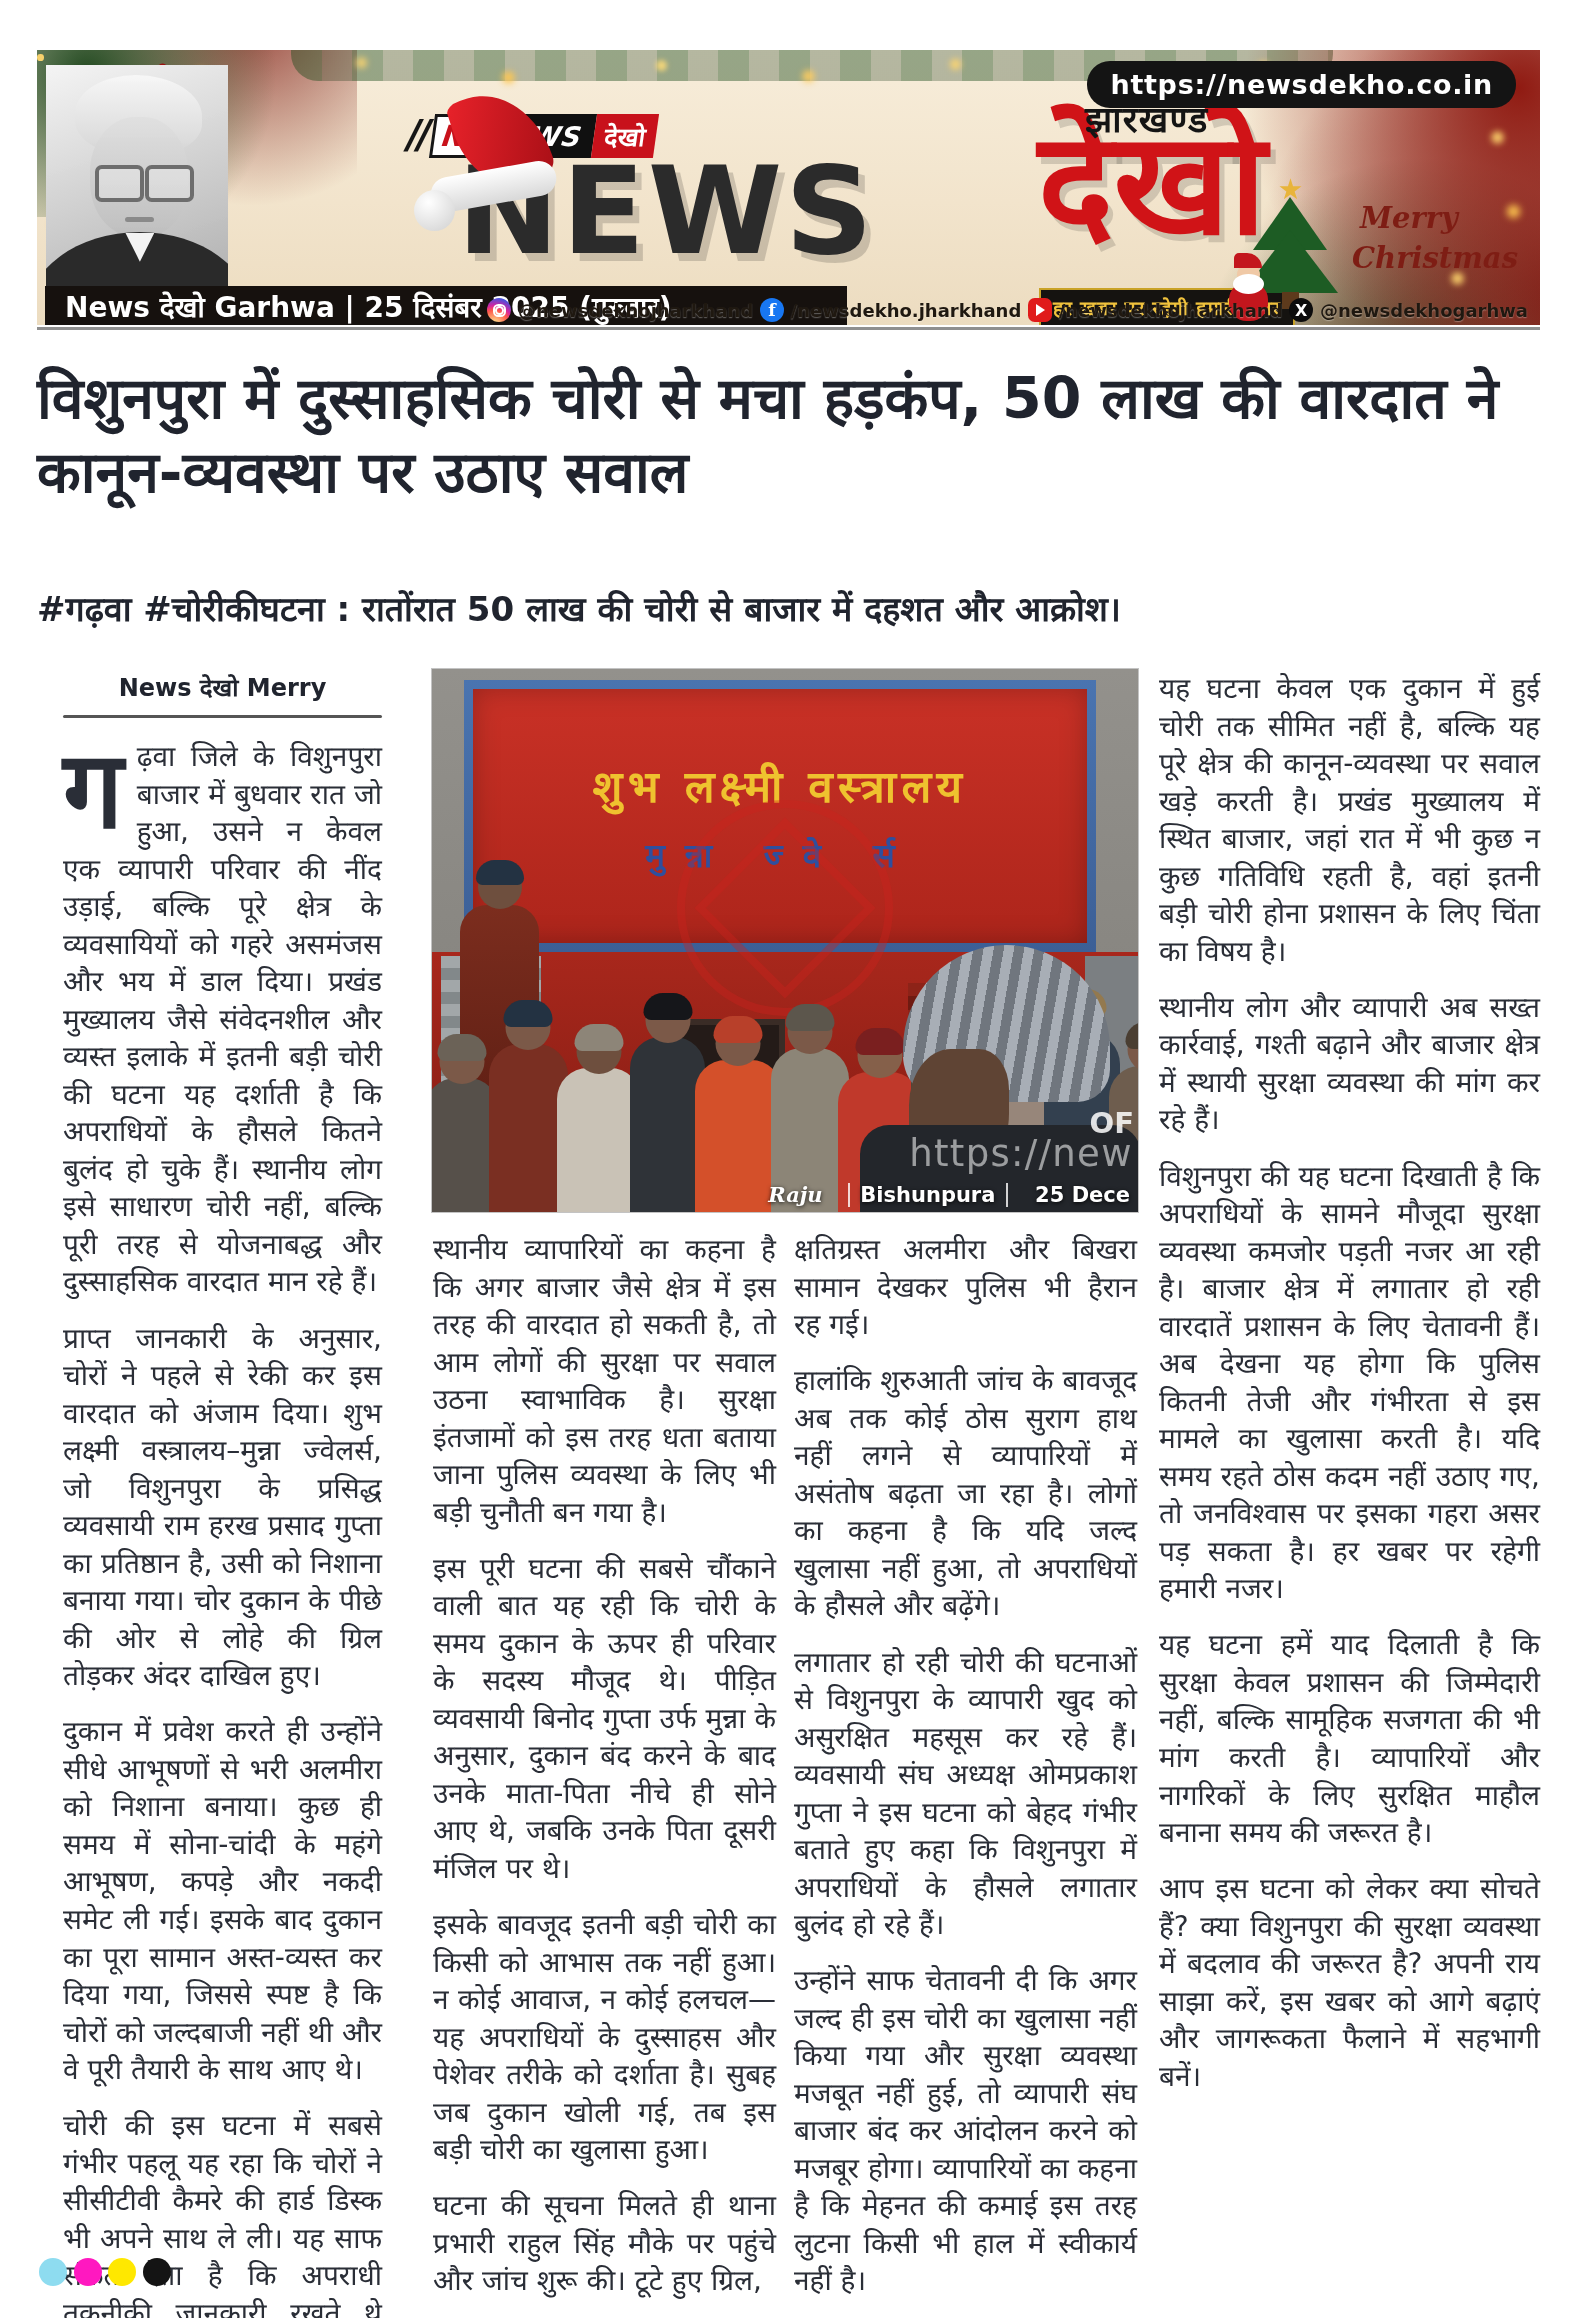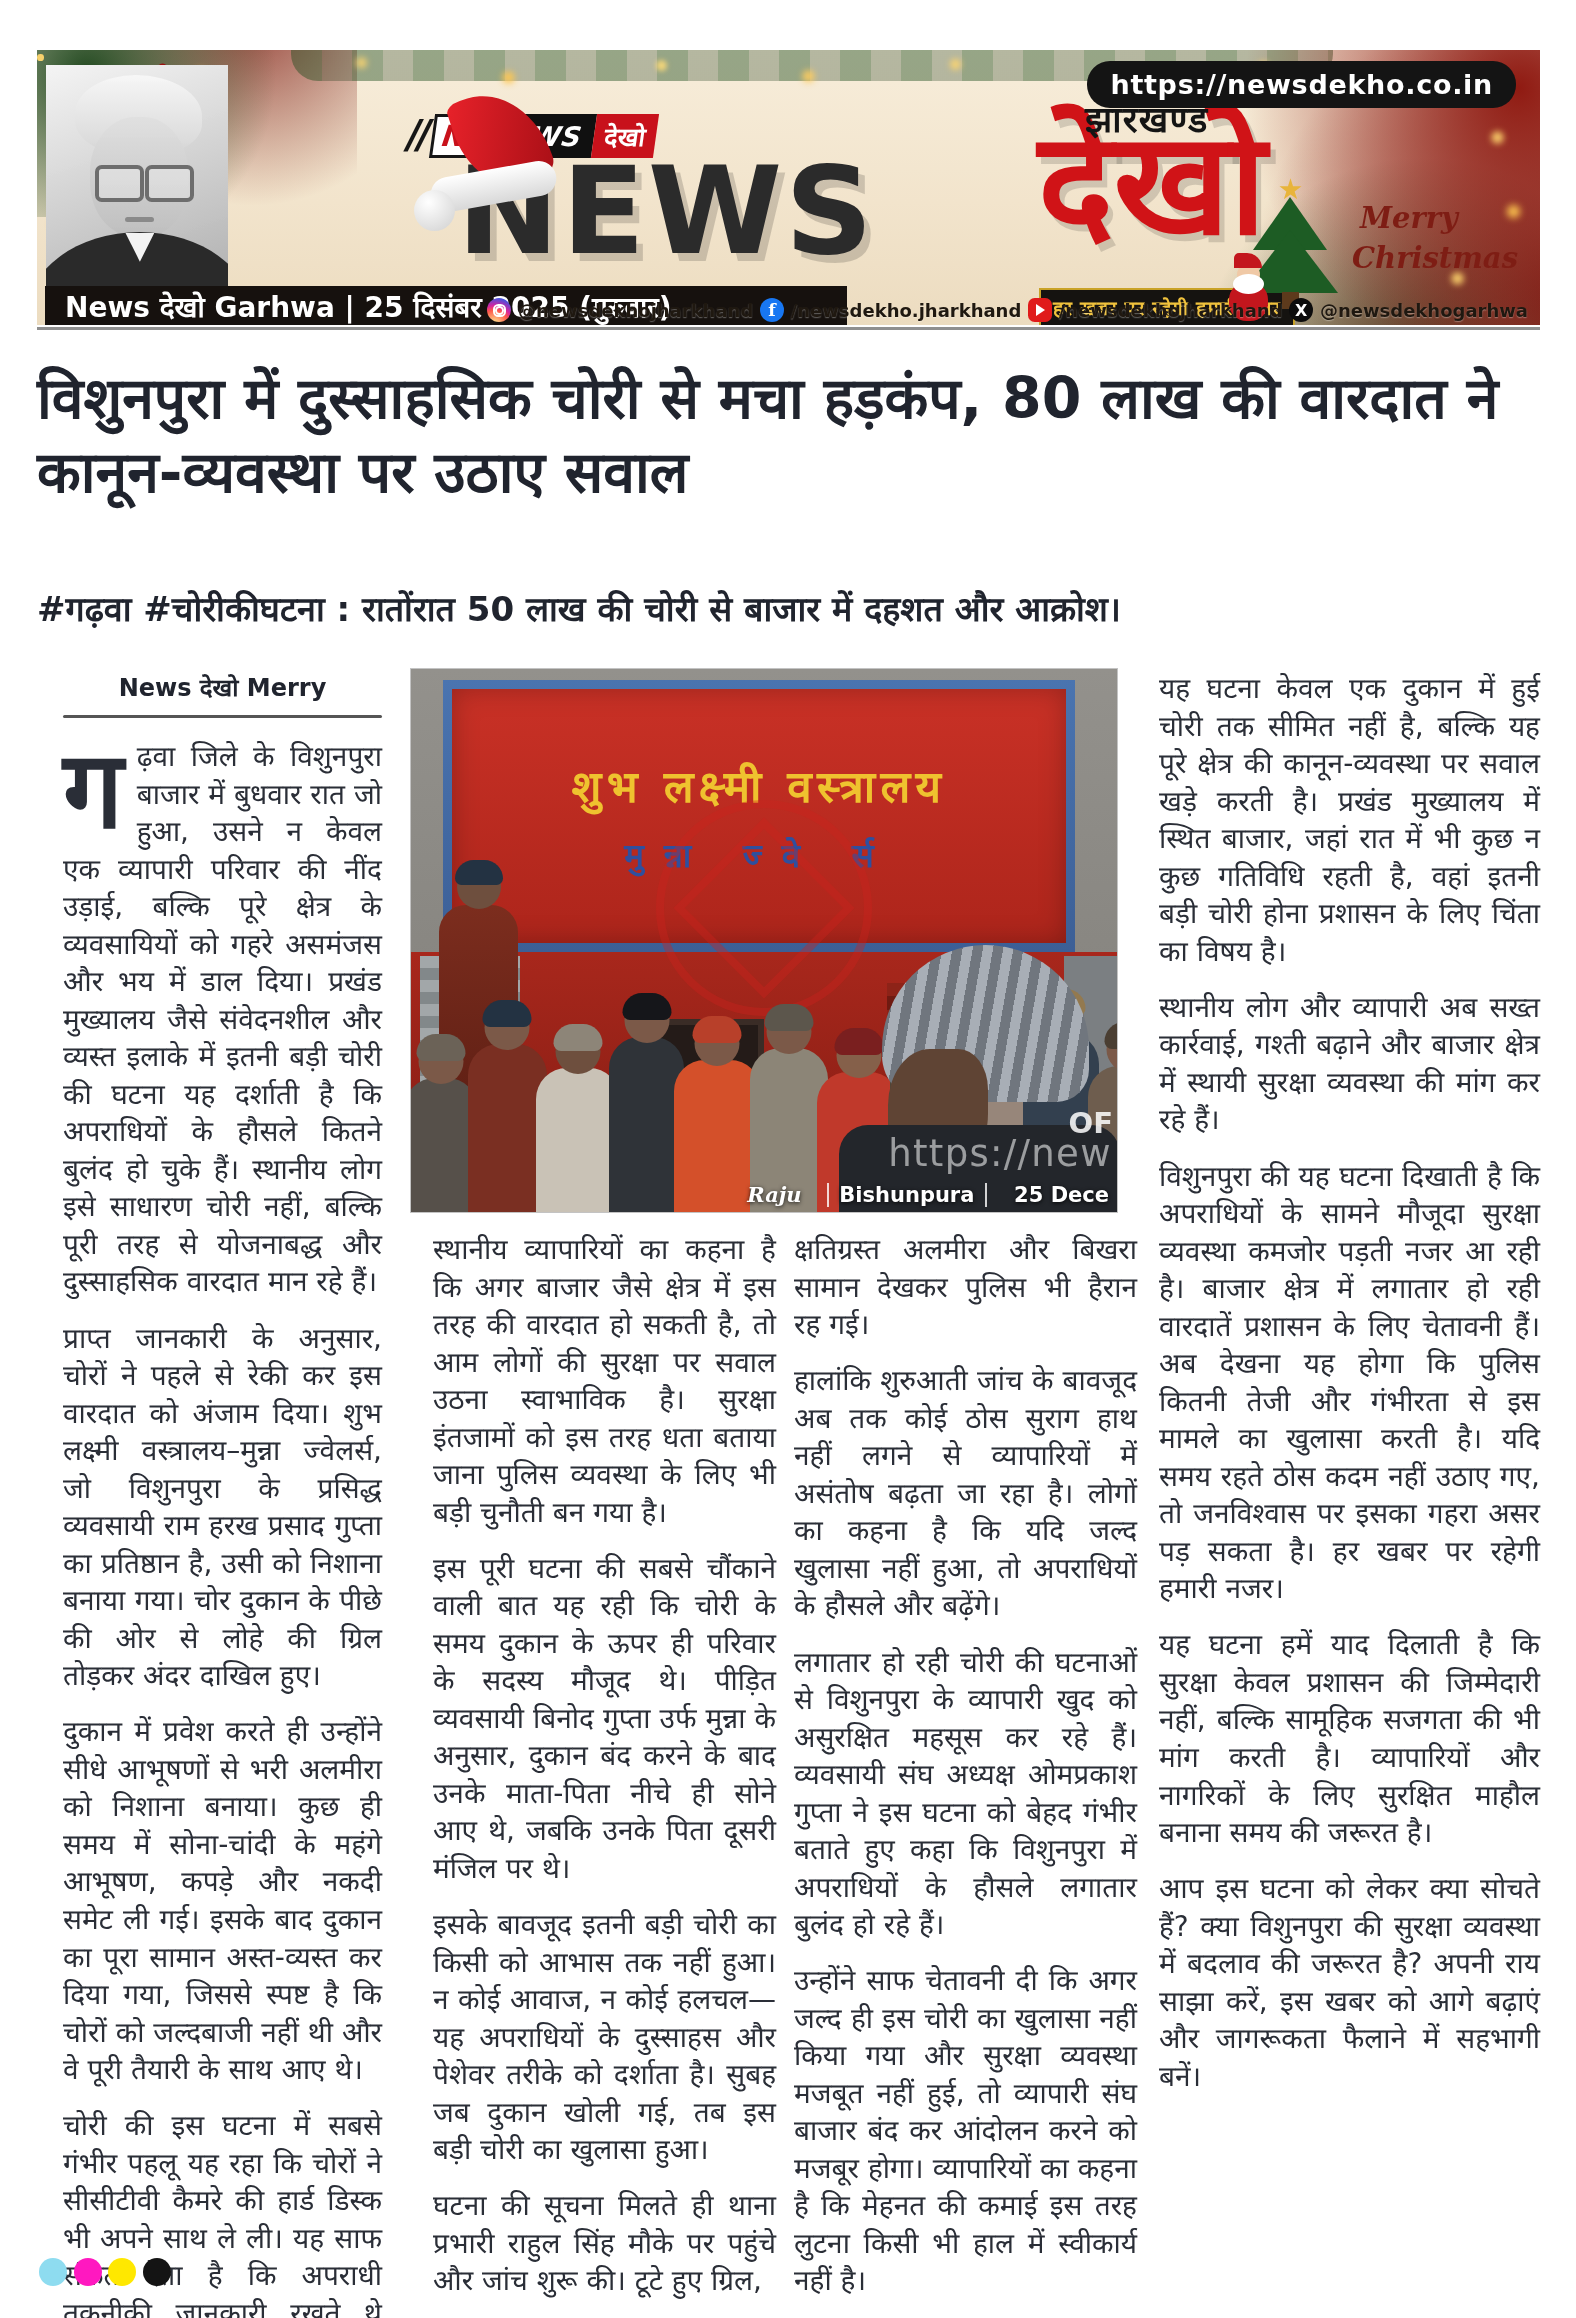--- a/index.html
+++ b/index.html
@@ -120,21 +120,21 @@
   .col p{margin:0 0 18.7px 0;}
   .col1{left:63px;top:672px;width:319px;}
   .col2{left:433px;top:1231px;width:343px;}
   .col3{left:794px;top:1231px;width:343px;}
   .col4{left:1159px;top:670px;width:381px;}
   .byline{text-align:center;font-weight:700;font-size:24px;color:#20242e;margin-bottom:10.7px;}
   .rule{height:3.3px;background:#555;border-radius:2px;margin:0 0 20px 0;}
   .dropcap{float:left;font-size:107px;line-height:.78;font-weight:700;padding:10.7px 13.4px 0 0;color:#2a2e37;}
 
   
-  .photo{position:absolute;left:410px;top:668px;width:706px;height:543px;border:1.3px solid #c3c3c3;
+  .photo{position:absolute;left:431px;top:668px;width:706px;height:543px;border:1.3px solid #c3c3c3;
        background:linear-gradient(180deg,#93918c 0%,#8b8984 40%,#7f7d78 100%);overflow:hidden;}
   .sign{position:absolute;left:32px;top:10.7px;width:632px;height:273px;background:linear-gradient(#4a74b0,#3c5f96);padding:9.4px;box-sizing:border-box;}
   .sign-inner{width:100%;height:100%;background:linear-gradient(#c93126,#ad251b);display:flex;flex-direction:column;
        align-items:center;justify-content:center;gap:17.4px;box-shadow:inset 0 0 27px rgba(0,0,0,.25);}
   .sign1{color:#efc22f;font-size:44px;font-weight:700;letter-spacing:5.3px;white-space:nowrap;}
   .sign2{color:#2f4f9e;font-size:33px;font-weight:700;letter-spacing:20px;white-space:nowrap;}
   .facade{position:absolute;left:0;right:0;top:283px;bottom:0;background:linear-gradient(#a8271c,#8c1f15 70%,#7e1c13);}
   .shutter-grey-left{position:absolute;left:9.4px;top:287px;width:100px;bottom:0;
        background:repeating-linear-gradient(180deg,#a2a7a9 0 12px,#82888a 12px 24px);}
   .shutter-red{position:absolute;left:476px;top:314px;width:178px;bottom:0;
@@ -252,21 +252,21 @@
       <span class="handle">/newsdekho.jharkhand</span>
       <span class="sicon yt"></span>
       <span class="handle">/newsdekhojharkhand</span>
       <span class="sicon x">X</span>
       <span class="handle">@newsdekhogarhwa</span>
     </div>
   </div>
 
   <div class="sep"></div>
 
-  <h1 class="headline" style="margin:0;">विशुनपुरा में दुस्साहसिक चोरी से मचा हड़कंप, 80 लाख की वारदात ने कानून-व्यवस्था पर उठाए सवाल</h1>
+  <h1 class="headline" style="margin:0;">विशुनपुरा में दुस्साहसिक चोरी से मचा हड़कंप, 50 लाख की वारदात ने कानून-व्यवस्था पर उठाए सवाल</h1>
   <h2 class="subheadline" style="margin:0;">#गढ़वा #चोरीकीघटना : रातोंरात 50 लाख की चोरी से बाजार में दहशत और आक्रोश।</h2>
 
   <div class="col col1">
     <div class="byline">News देखो Merry</div>
     <div class="rule"></div>
     <p><span class="dropcap">ग</span><span>ढ़वा जिले के विशुनपुरा बाजार में बुधवार रात जो हुआ, उसने न केवल एक व्यापारी परिवार की नींद उड़ाई, बल्कि पूरे क्षेत्र के व्यवसायियों को गहरे असमंजस और भय में डाल दिया। प्रखंड मुख्यालय जैसे संवेदनशील और व्यस्त इलाके में इतनी बड़ी चोरी की घटना यह दर्शाती है कि अपराधियों के हौसले कितने बुलंद हो चुके हैं। स्थानीय लोग इसे साधारण चोरी नहीं, बल्कि पूरी तरह से योजनाबद्ध और दुस्साहसिक वारदात मान रहे हैं।</span></p>
     <p>प्राप्त जानकारी के अनुसार, चोरों ने पहले से रेकी कर इस वारदात को अंजाम दिया। शुभ लक्ष्मी वस्त्रालय–मुन्ना ज्वेलर्स, जो विशुनपुरा के प्रसिद्ध व्यवसायी राम हरख प्रसाद गुप्ता का प्रतिष्ठान है, उसी को निशाना बनाया गया। चोर दुकान के पीछे की ओर से लोहे की ग्रिल तोड़कर अंदर दाखिल हुए।</p>
     <p>दुकान में प्रवेश करते ही उन्होंने सीधे आभूषणों से भरी अलमीरा को निशाना बनाया। कुछ ही समय में सोना-चांदी के महंगे आभूषण, कपड़े और नकदी समेट ली गई। इसके बाद दुकान का पूरा सामान अस्त-व्यस्त कर दिया गया, जिससे स्पष्ट है कि चोरों को जल्दबाजी नहीं थी और वे पूरी तैयारी के साथ आए थे।</p>
     <p>चोरी की इस घटना में सबसे गंभीर पहलू यह रहा कि चोरों ने सीसीटीवी कैमरे की हार्ड डिस्क भी अपने साथ ले ली। यह साफ संकेत देता है कि अपराधी तकनीकी जानकारी रखते थे और पहचान से बचने की पूरी कोशिश कर रहे थे।</p>
   </div>

